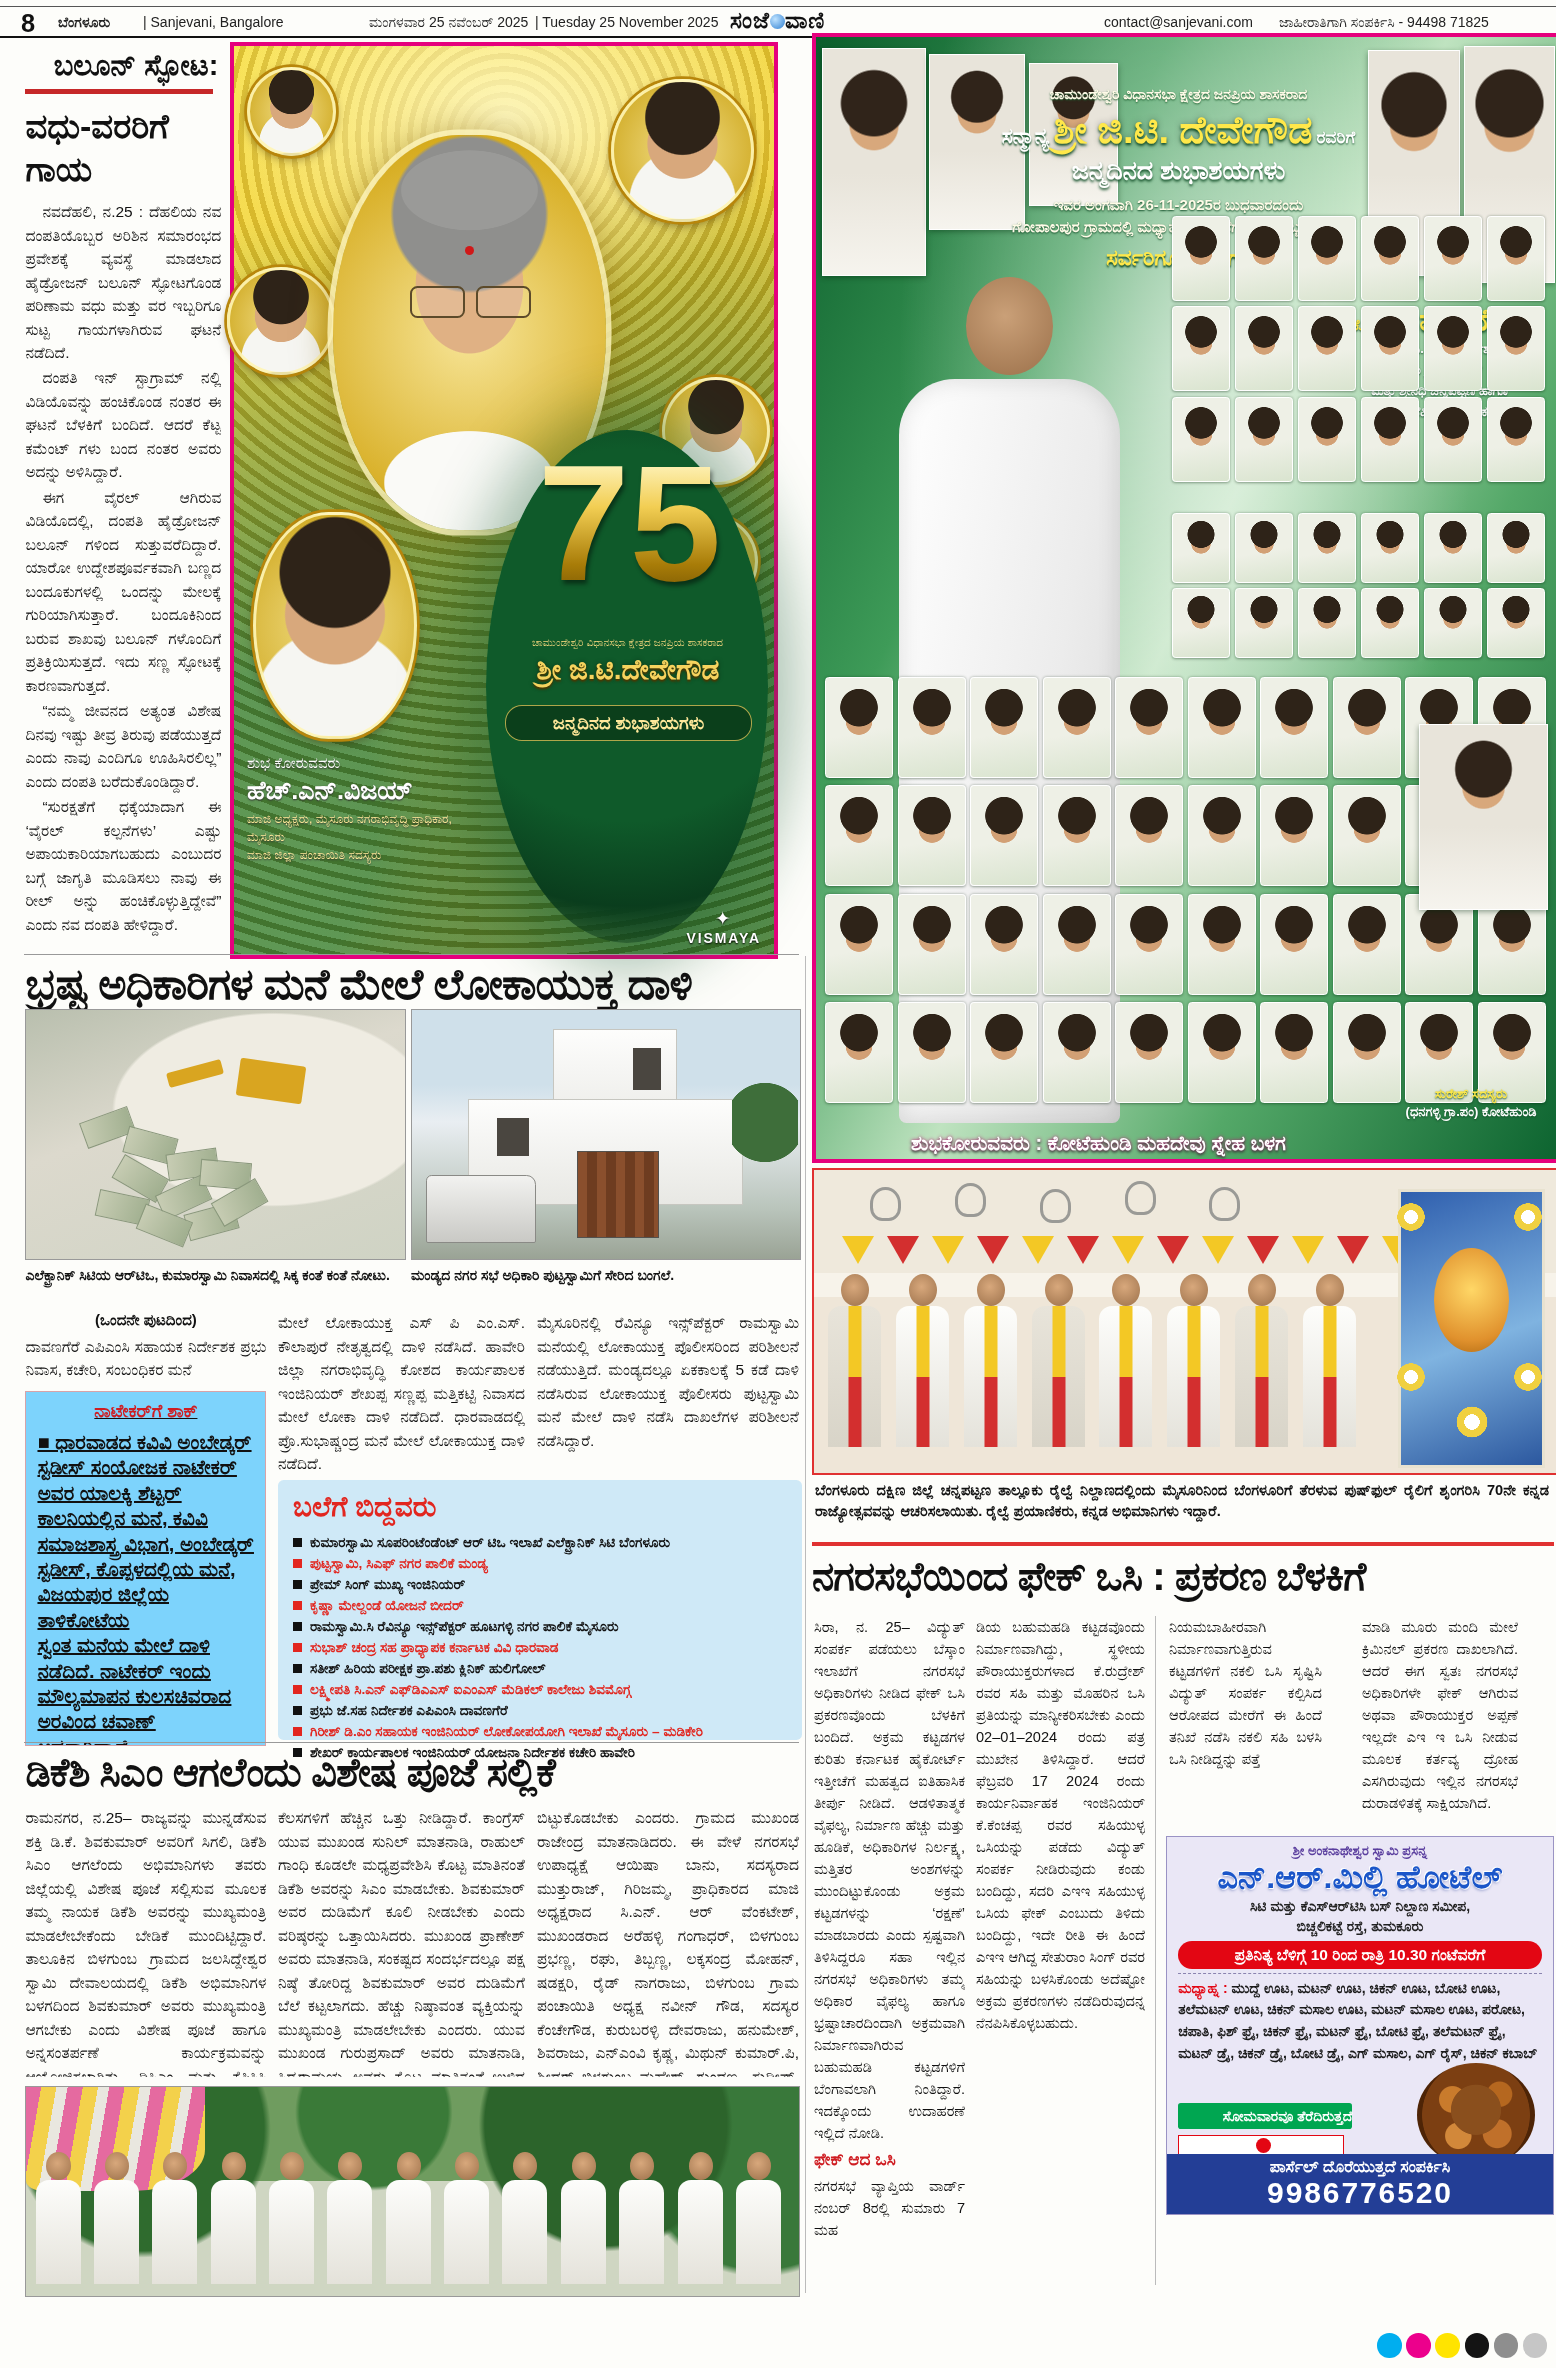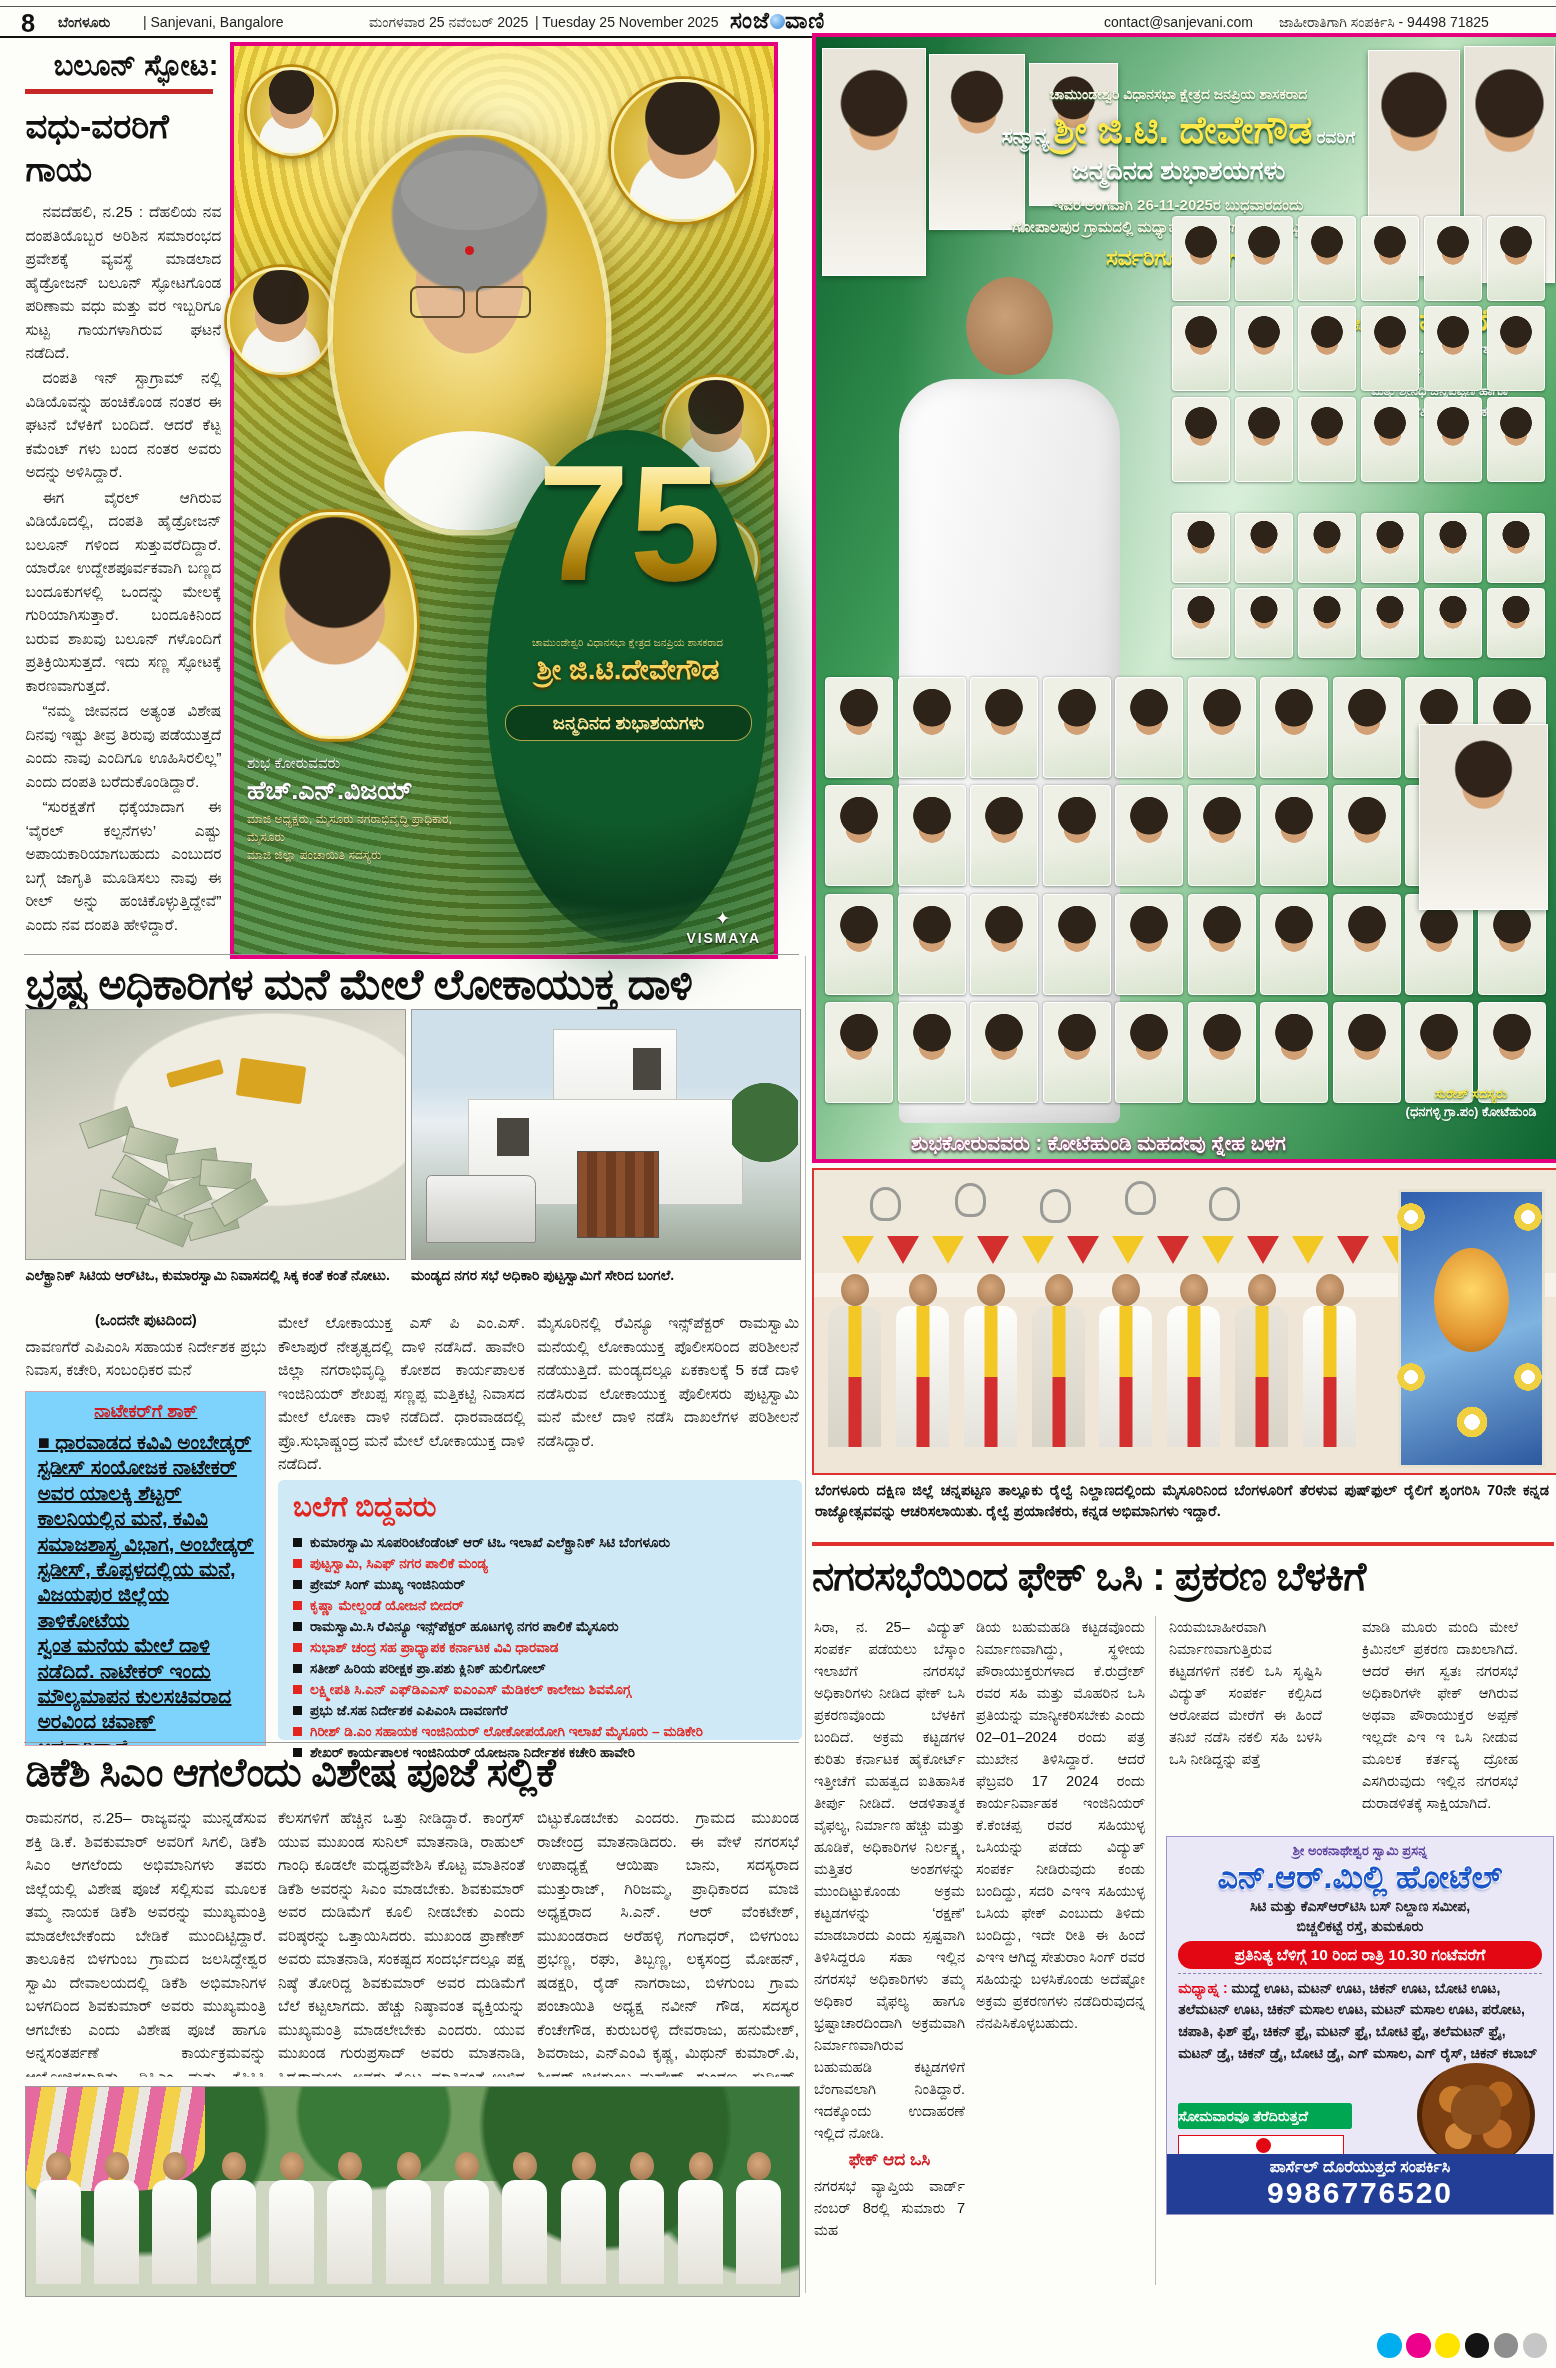--- a/index.html
+++ b/index.html
@@ -95,21 +95,21 @@
   .headline-l{font-size:40px;font-weight:800;letter-spacing:-0.9px;}
   .news-photo{border:0.9px solid #999;}
   .cap{font-size:14px;font-weight:bold;line-height:19px;}
   .pink-box{background:#7dd3fc;border:0.9px solid #d8a3a8;padding:9.4px 11.3px;text-decoration:underline;}
   .pink-title{color:#cf1d22;font-weight:800;font-size:18px;text-align:center;margin-bottom:7.5px;}
   .pink-line{font-size:20px;font-weight:bold;line-height:25.4px;text-decoration:underline;}
   .blue-box{background:#cfe9f7;border-radius:5.6px;padding:9.4px 15px;}
   .blue-title{color:#e2261f;font-weight:800;font-size:28px;margin:1.9px 0 7.5px 0;}
   .net-item{font-size:13.7px;font-weight:bold;line-height:21px;display:flex;gap:7.5px;align-items:baseline;}
   .sq{width:9.4px;height:9.4px;flex:0 0 9.4px;align-self:center;}
-  .subhead-red{color:#cf1d22;font-weight:800;font-size:17px;text-align:center;margin:5.6px 0;}
+  .subhead-red{color:#cf1d22;font-weight:800;font-size:17px;margin:5.6px 0;}
   
   .cash-photo{background:
       radial-gradient(ellipse at 65% 40%, #efece2 0 45%, rgba(0,0,0,0) 46%),
       linear-gradient(160deg,#b9bfae,#dcd9cd 40%,#cfd3c4);}
   .note{position:absolute;width:49px;height:24.5px;background:linear-gradient(100deg,#c8cdb4,#9fae8e);border:0.9px solid #8a987c;}
   .gold-item{position:absolute;background:#d9a520;border-radius:2.8px;}
   .house-photo{background:
       linear-gradient(#cfe0ea 0 30%, #e9eef2 45%, #b9c4bb 80%, #9aa395);}
   .house-wall{position:absolute;background:linear-gradient(#fdfdfc,#e8e8e4);border:0.9px solid #c6c6c0;}
   .house-win{position:absolute;background:#4a4640;}
@@ -143,21 +143,21 @@
   .hotel{background:#eae7f6;border:1.9px solid #9a93c4;}
   .hotel-top{font-size:13px;font-weight:bold;color:#5a3e9e;text-align:center;}
   .hotel-name{font-size:32px;font-weight:800;color:#1b56c9;text-align:center;
       text-shadow:0.9px 0.9px 0 #fff,-0.9px -0.9px 0 #fff,0 1.9px 2.8px rgba(20,50,140,.35);}
   .hotel-addr{font-size:14px;font-weight:bold;color:#222;text-align:center;line-height:20px;}
   .hotel-hours{background:#e30613;color:#fff;font-weight:800;font-size:15.5px;border-radius:15px;
       text-align:center;line-height:28px;}
   .hotel-menu{font-size:14px;font-weight:bold;color:#1a1a1a;line-height:21.7px;}
   .hotel-label{color:#e30613;font-weight:800;}
   .wavy{border-top:1.9px dashed #8a84b0;}
-  .green-band{background:#00a651;color:#fff;font-weight:800;font-size:14px;text-align:left;line-height:26px;border-radius:2.8px;}
+  .green-band{background:#00a651;color:#fff;font-weight:800;font-size:14px;text-align:right;line-height:26px;border-radius:2.8px;}
   .nonveg{background:#e30613;color:#fff;font-weight:800;font-size:14px;line-height:24.5px;padding:0 9.4px;border-radius:2.8px;}
   .nonveg-wrap{border:1.9px solid #e30613;background:#fff;display:flex;align-items:center;gap:5.6px;padding:1.9px;flex-direction:column;}
   .nv-dot{width:15px;height:15px;border-radius:50%;background:#e30613;margin-left:3.8px;}
   .food-circle{border-radius:50%;background:
       radial-gradient(circle at 50% 45%, #8a4f1d 0 30%, rgba(0,0,0,0) 31%),
       radial-gradient(circle at 30% 35%, #c97b2c 0 12%, rgba(0,0,0,0) 13%),
       radial-gradient(circle at 70% 30%, #b5671f 0 11%, rgba(0,0,0,0) 12%),
       radial-gradient(circle at 35% 70%, #d2883a 0 12%, rgba(0,0,0,0) 13%),
       radial-gradient(circle at 68% 68%, #c0702a 0 13%, rgba(0,0,0,0) 14%),
       radial-gradient(circle, #7c3f12 0 68%, #4e2406 69%);}

